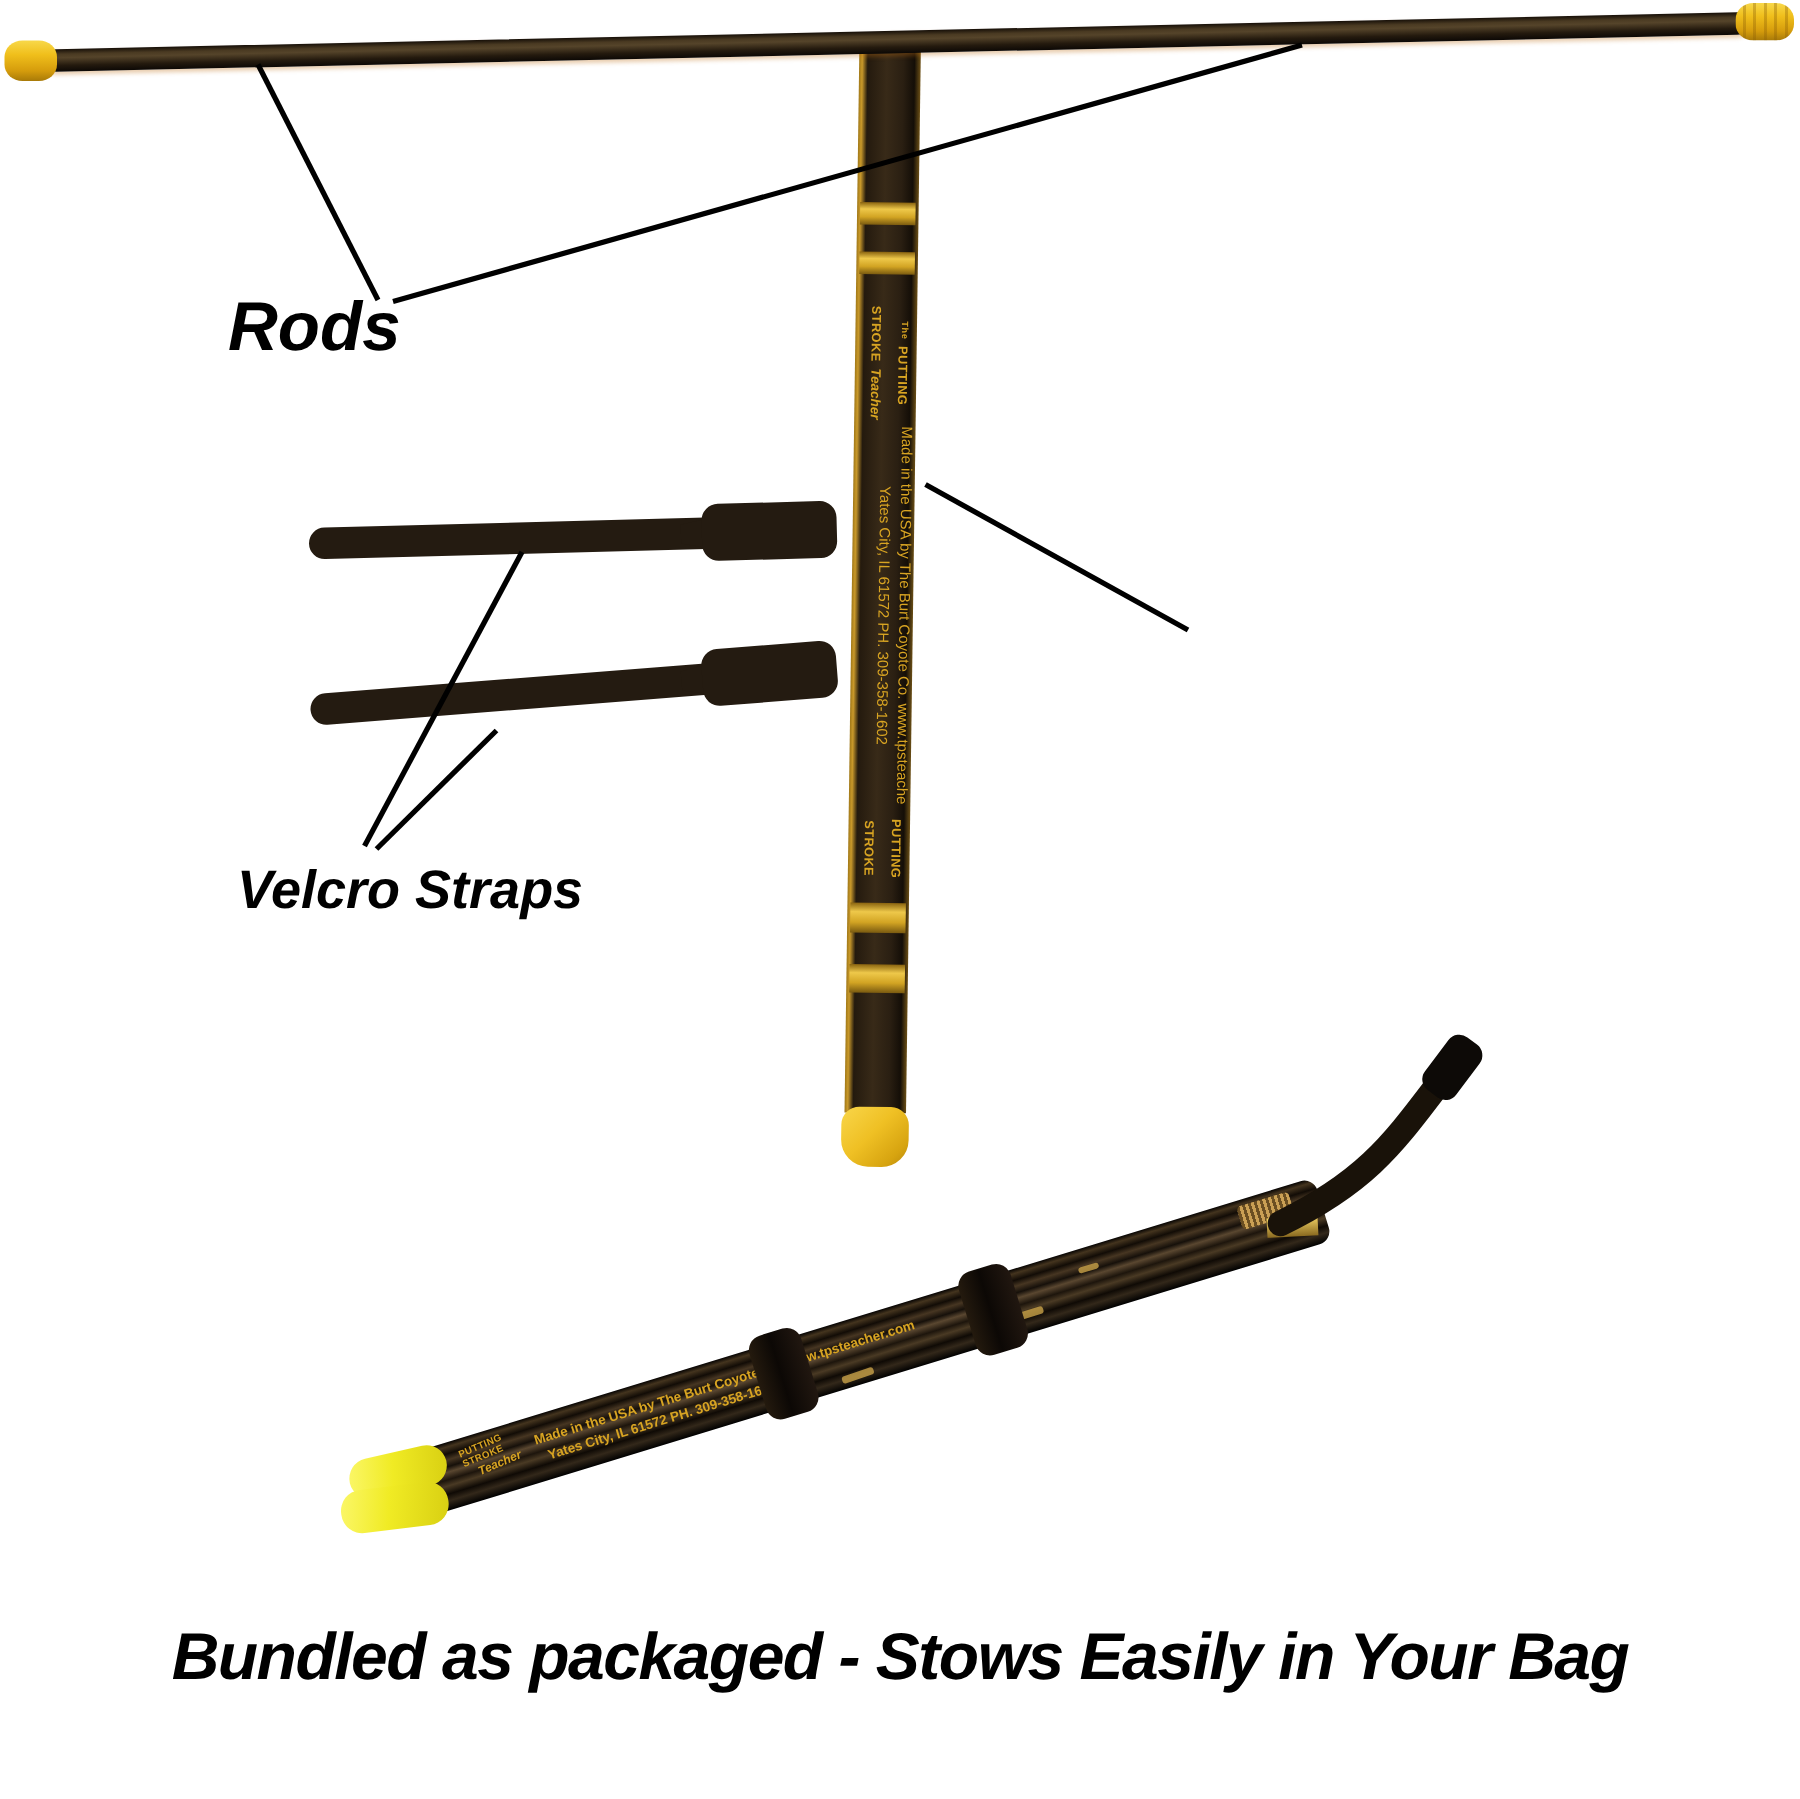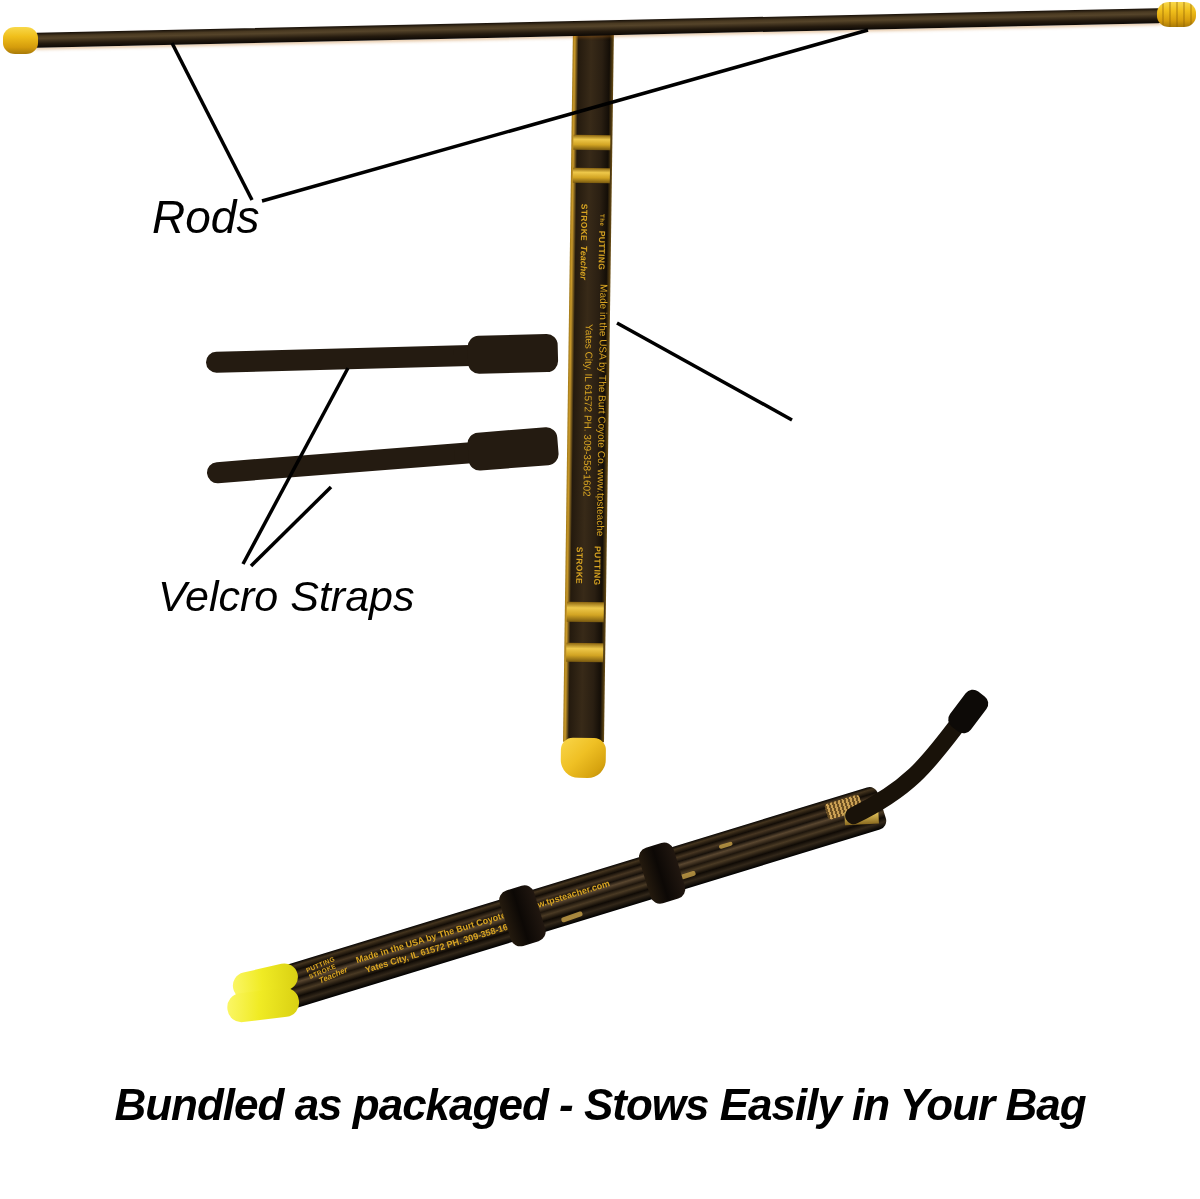--- a/index.html
+++ b/index.html
@@ -74,25 +74,25 @@
   .strap .neck {
     left:248px; top:8px; width:30px; height:25px; background:#241b11;
     clip-path:polygon(0 25%,100% 0,100% 100%,0 75%);
   }
   .strap .paddle {
     left:262px; top:1px; width:90px; height:38px; border-radius:11px; background:#241b11;
   }
 
   
   .callout {
-    color:#000; font-weight:normal; font-style:italic; z-index:8; white-space:nowrap;
+    color:#000; font-weight:bold; font-style:italic; z-index:8; white-space:nowrap;
   }
   .lbl-rods   { left:152px; top:190px; font-size:46px; }
   .lbl-rubber { left:788px; top:393px; font-size:42px; line-height:50px; }
-  .lbl-velcro { left:158px; top:572px; font-size:43px;text-align:center; }
+  .lbl-velcro { left:158px; top:572px; font-size:36px;text-align:center; }
   .caption {
     left:0; top:1080px; width:1200px; text-align:center;
     font-size:44px; font-weight:bold; font-style:italic; letter-spacing:-1px;
     color:#000; z-index:8;
   }
 
   
   .lines { left:0; top:0; z-index:9; pointer-events:none; }
 
   

